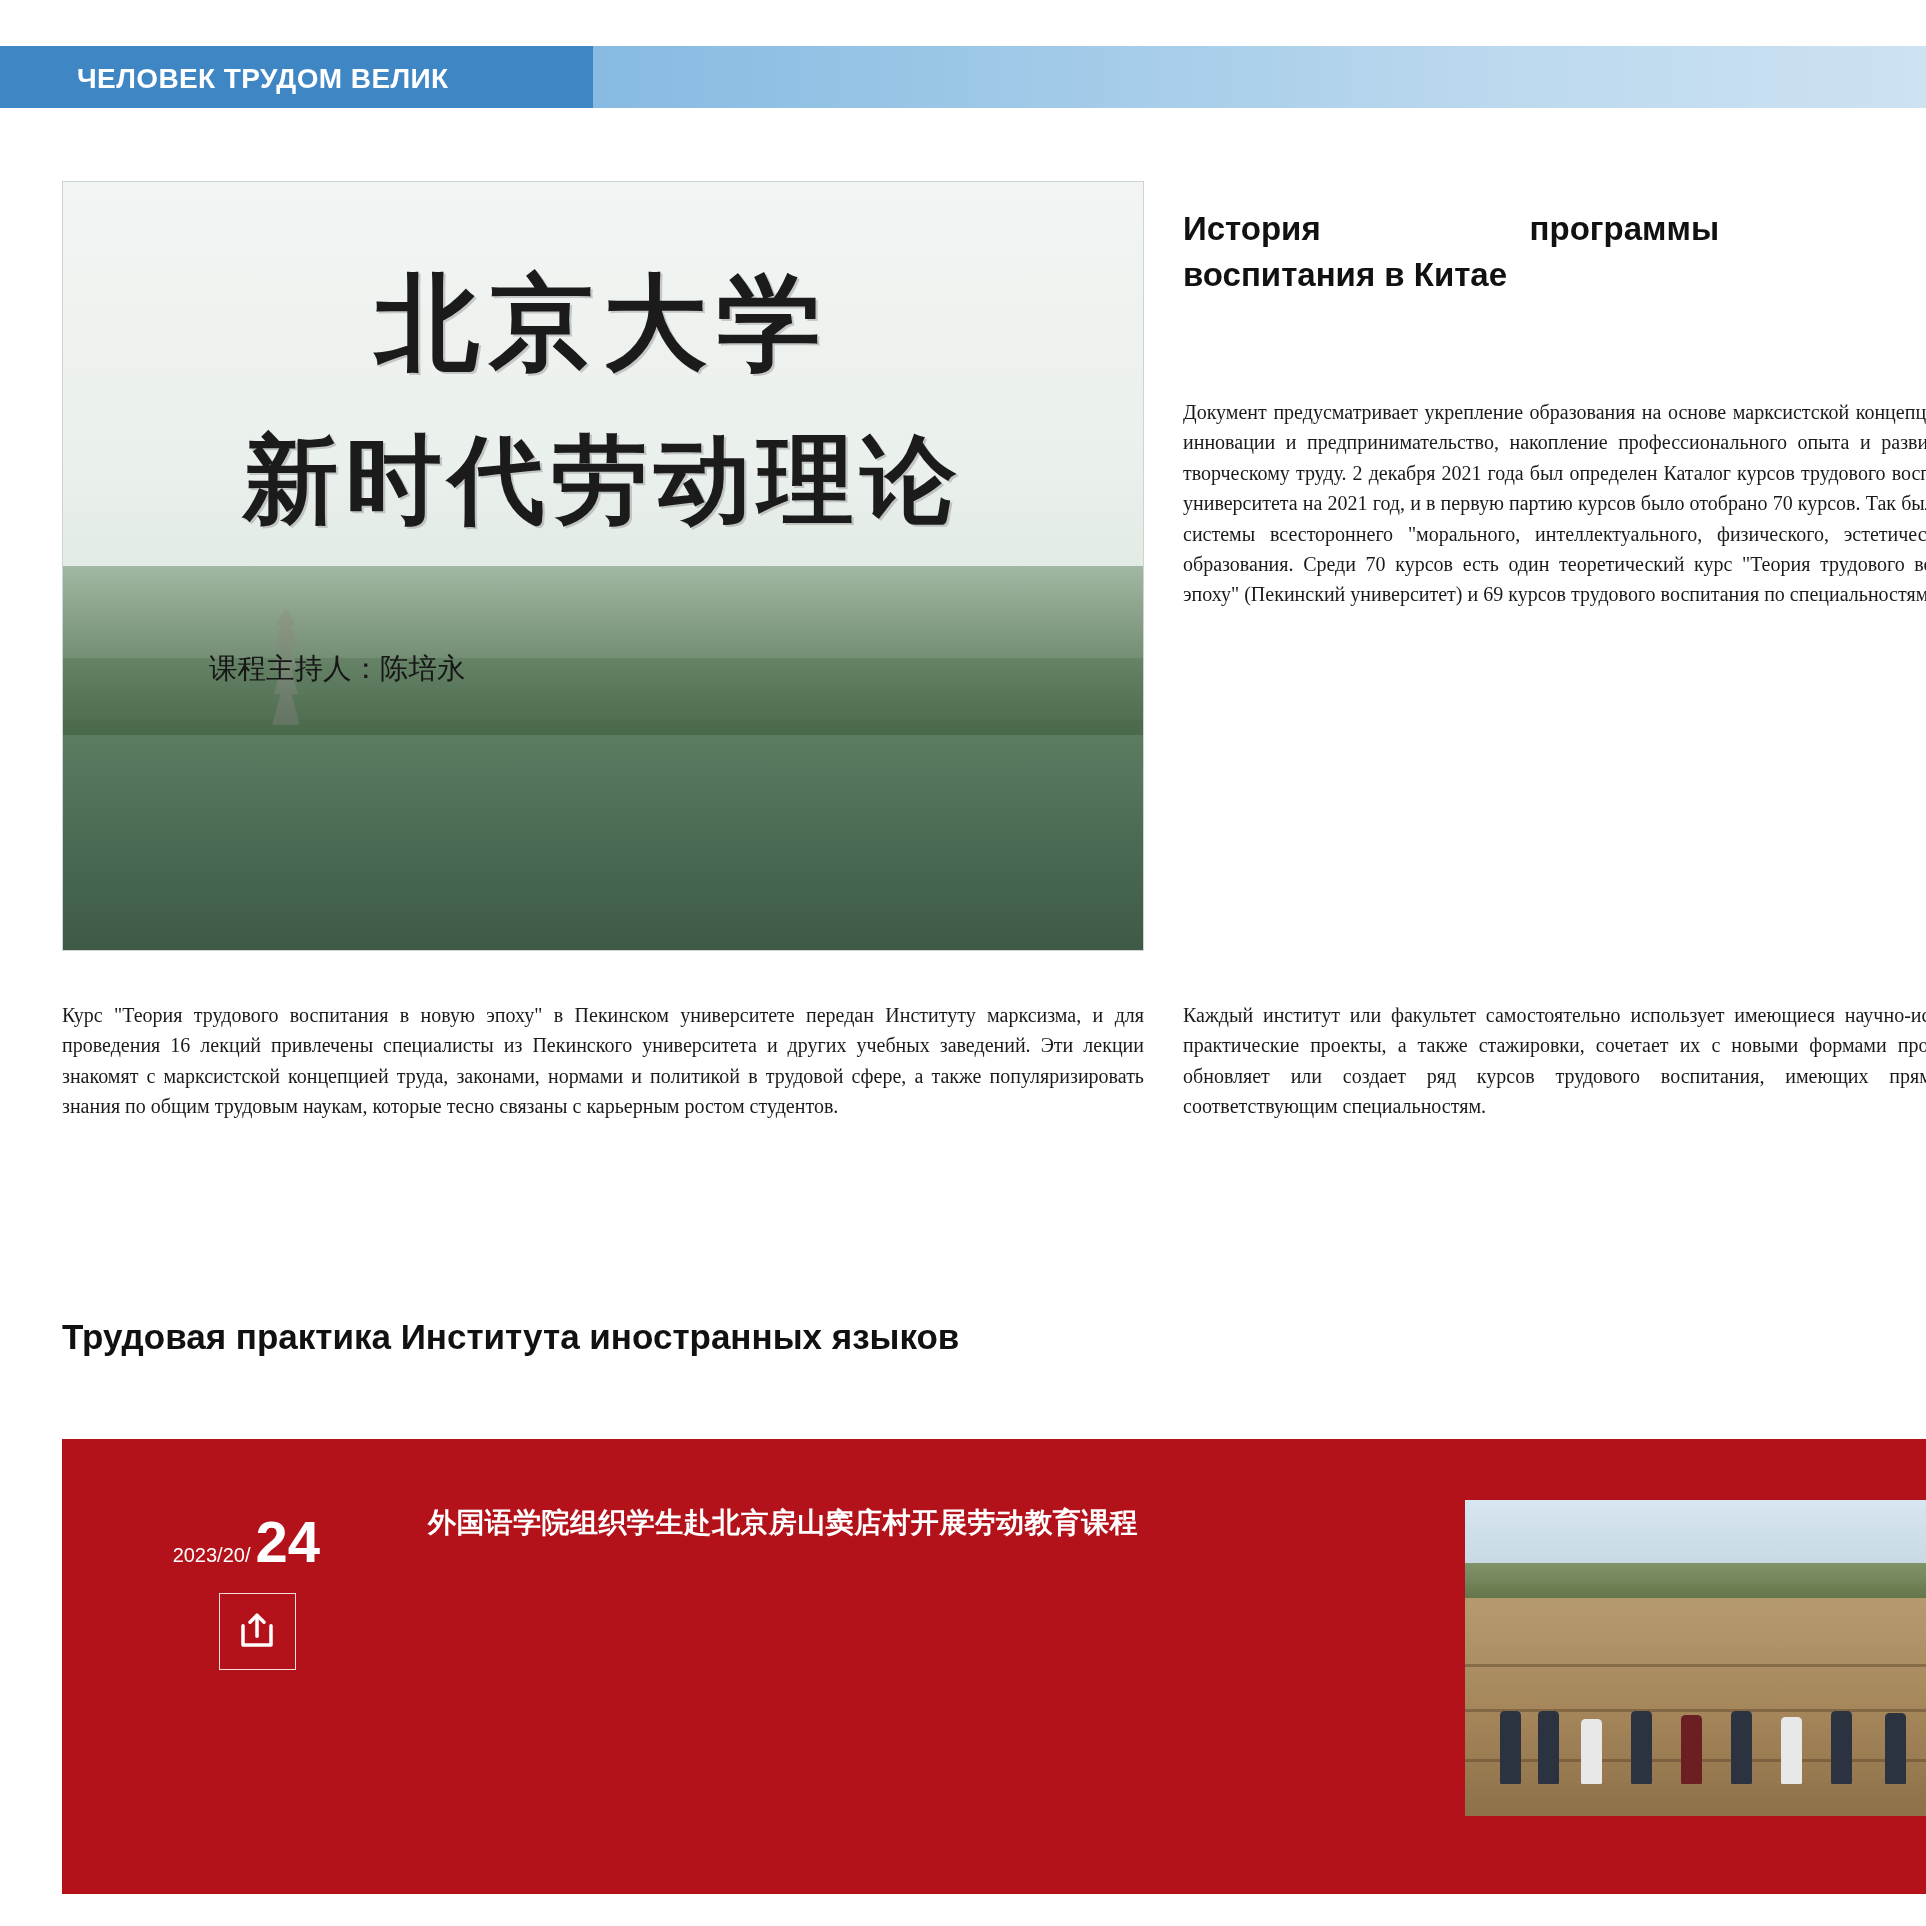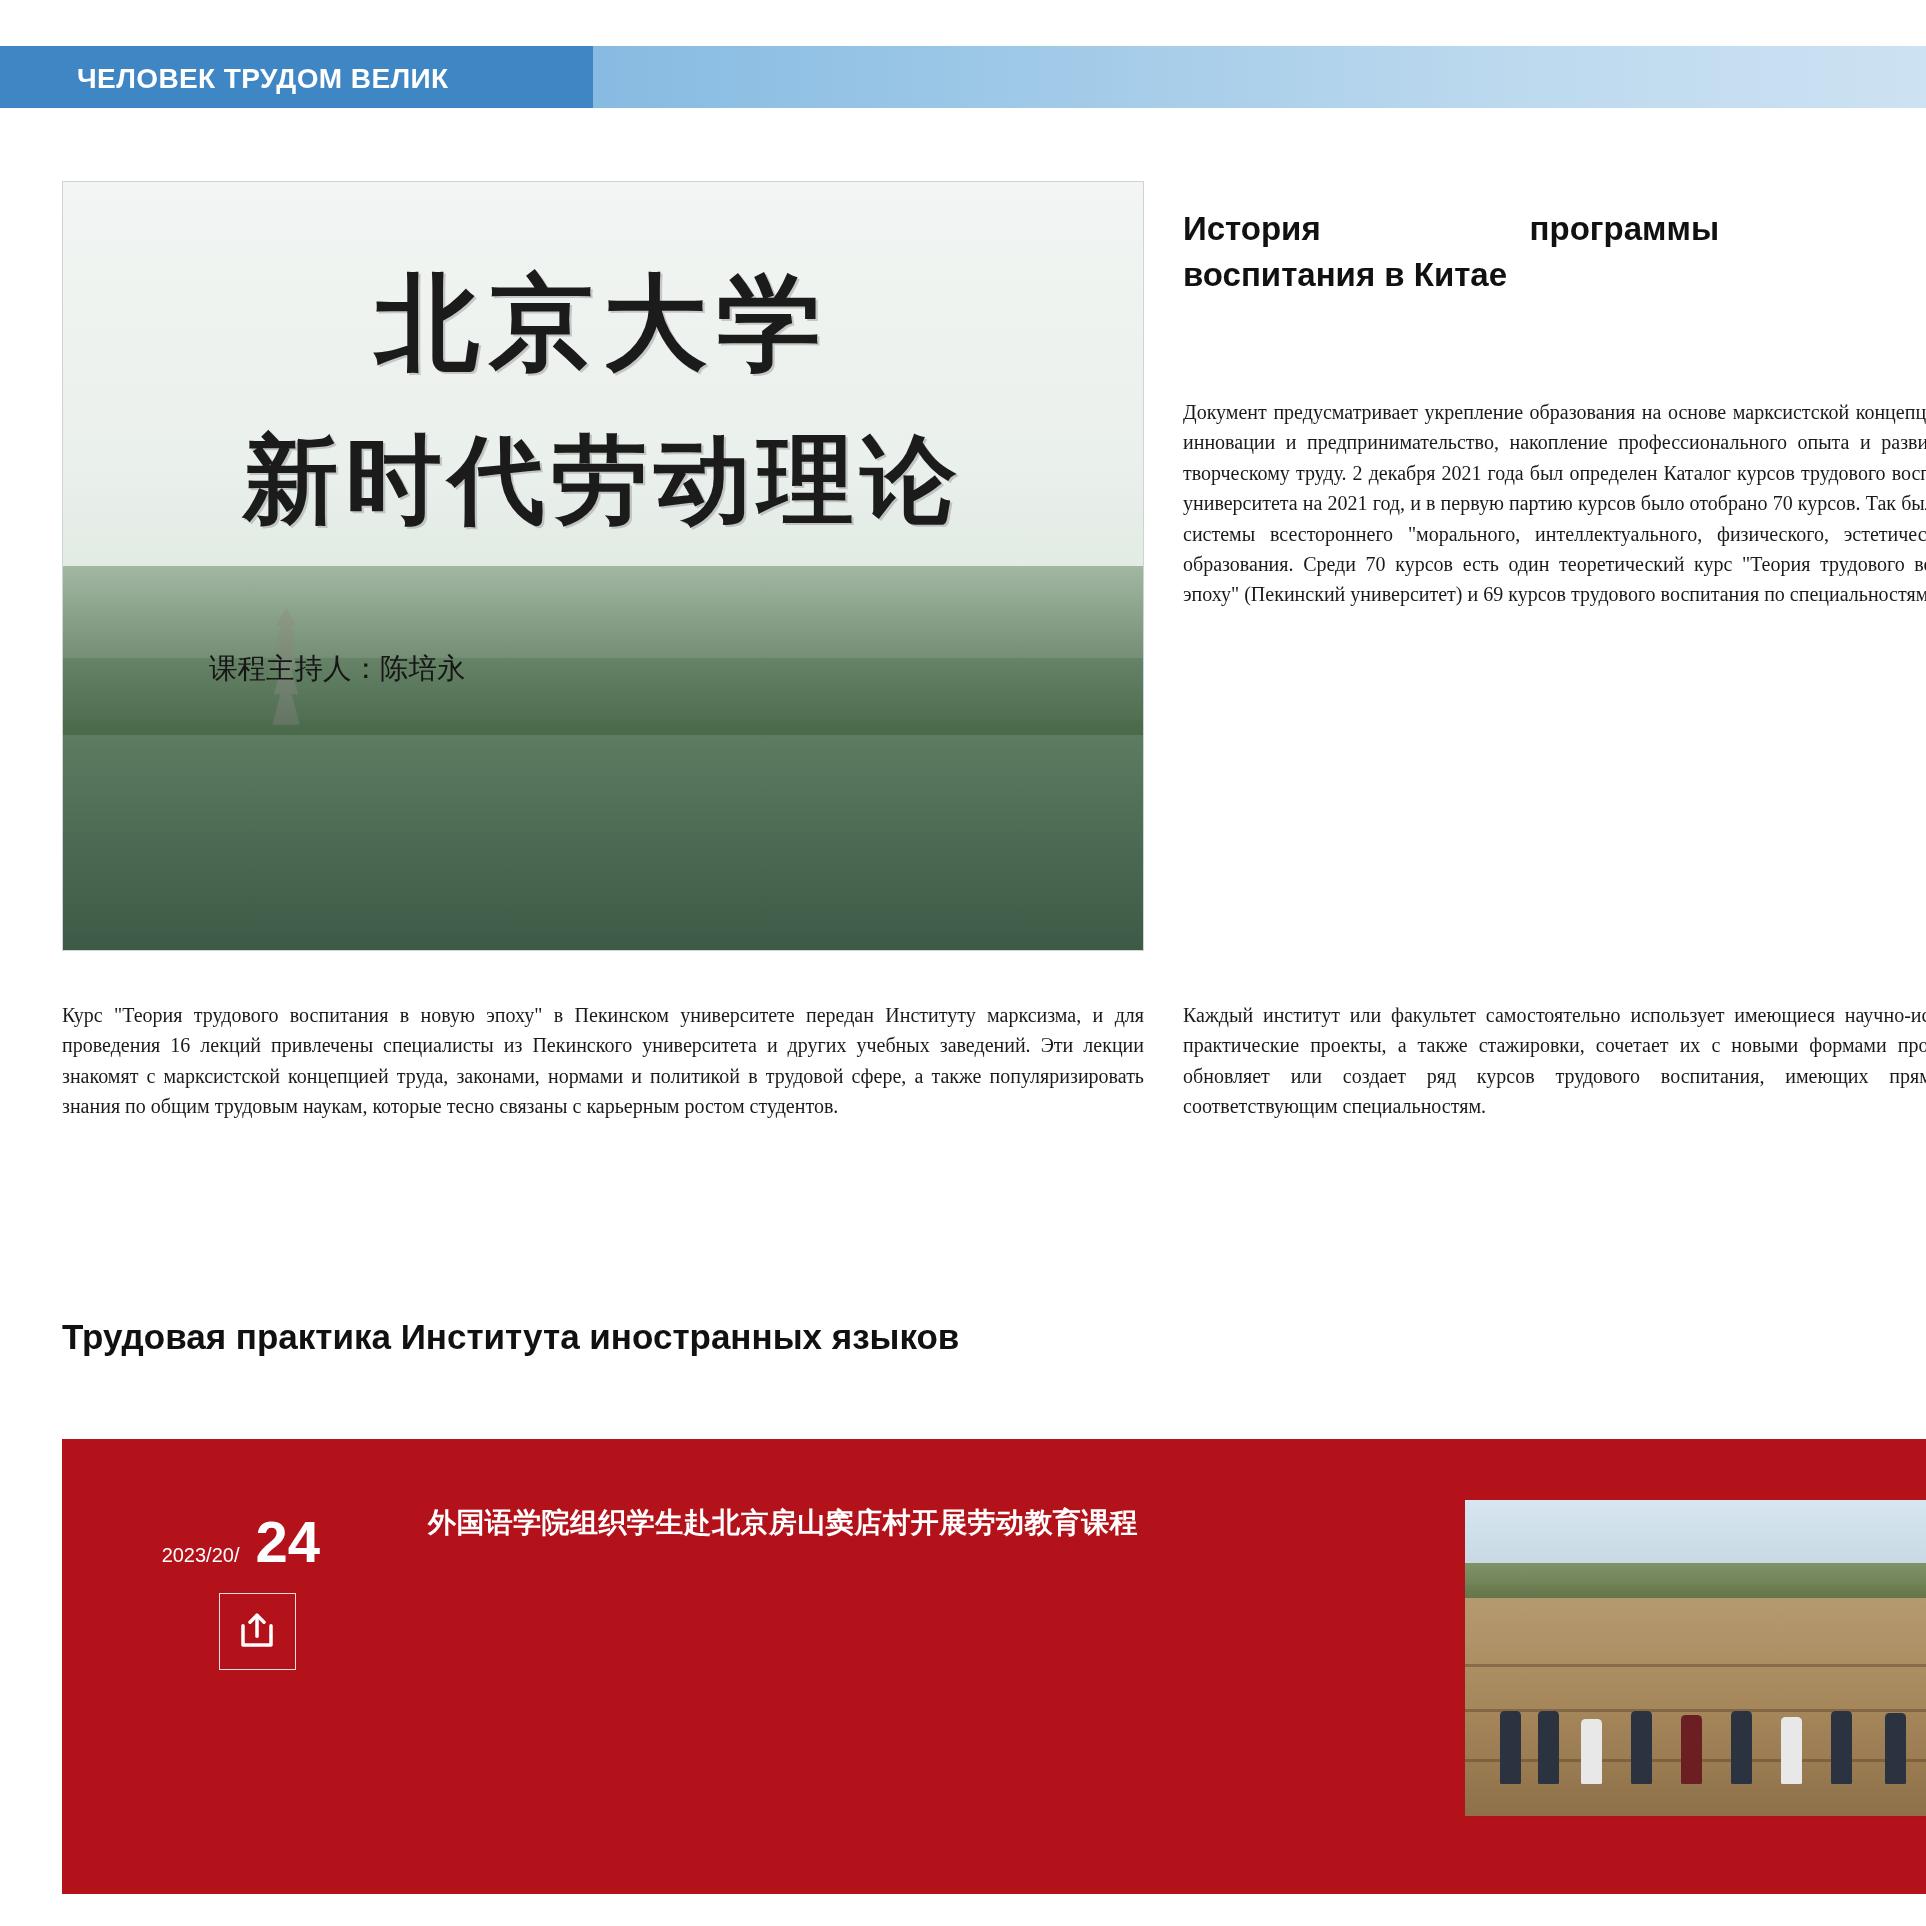--- a/index.html
+++ b/index.html
@@ -225,21 +225,21 @@
   }
   .news-date .ymd {
     font-family: "Liberation Sans", sans-serif;
     font-size: 20px;
     vertical-align: baseline;
   }
   .news-date .day {
     font-family: "Liberation Sans", sans-serif;
     font-weight: bold;
     font-size: 58px;
-    margin-left: 16px;
+    margin-left: 5px;
   }
   .news-share {
     position: absolute;
     left: 157px;
     top: 154px;
     width: 77px;
     height: 77px;
     border: 1.9px solid rgba(255,255,255,0.85);
     box-sizing: border-box;
   }

